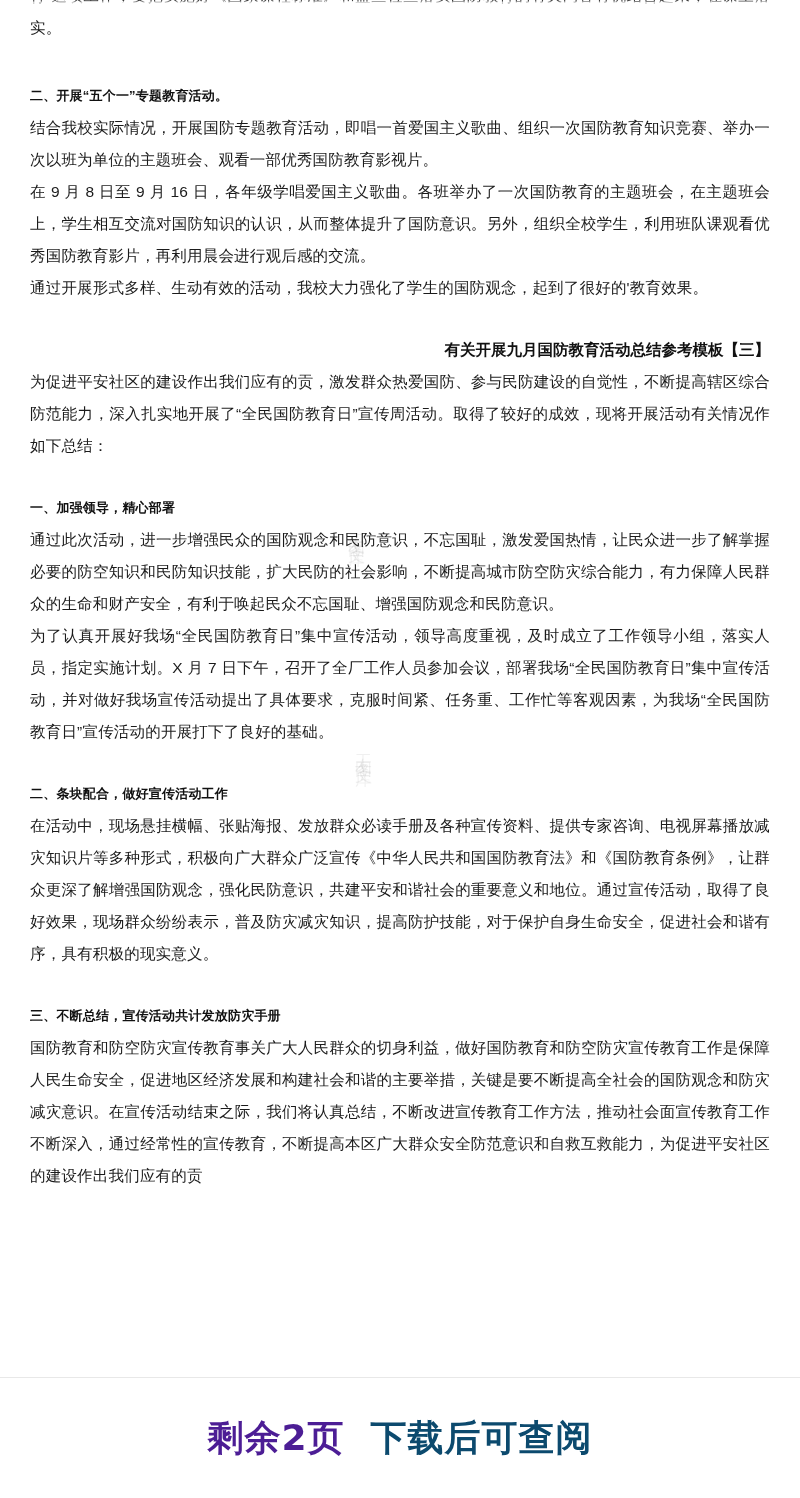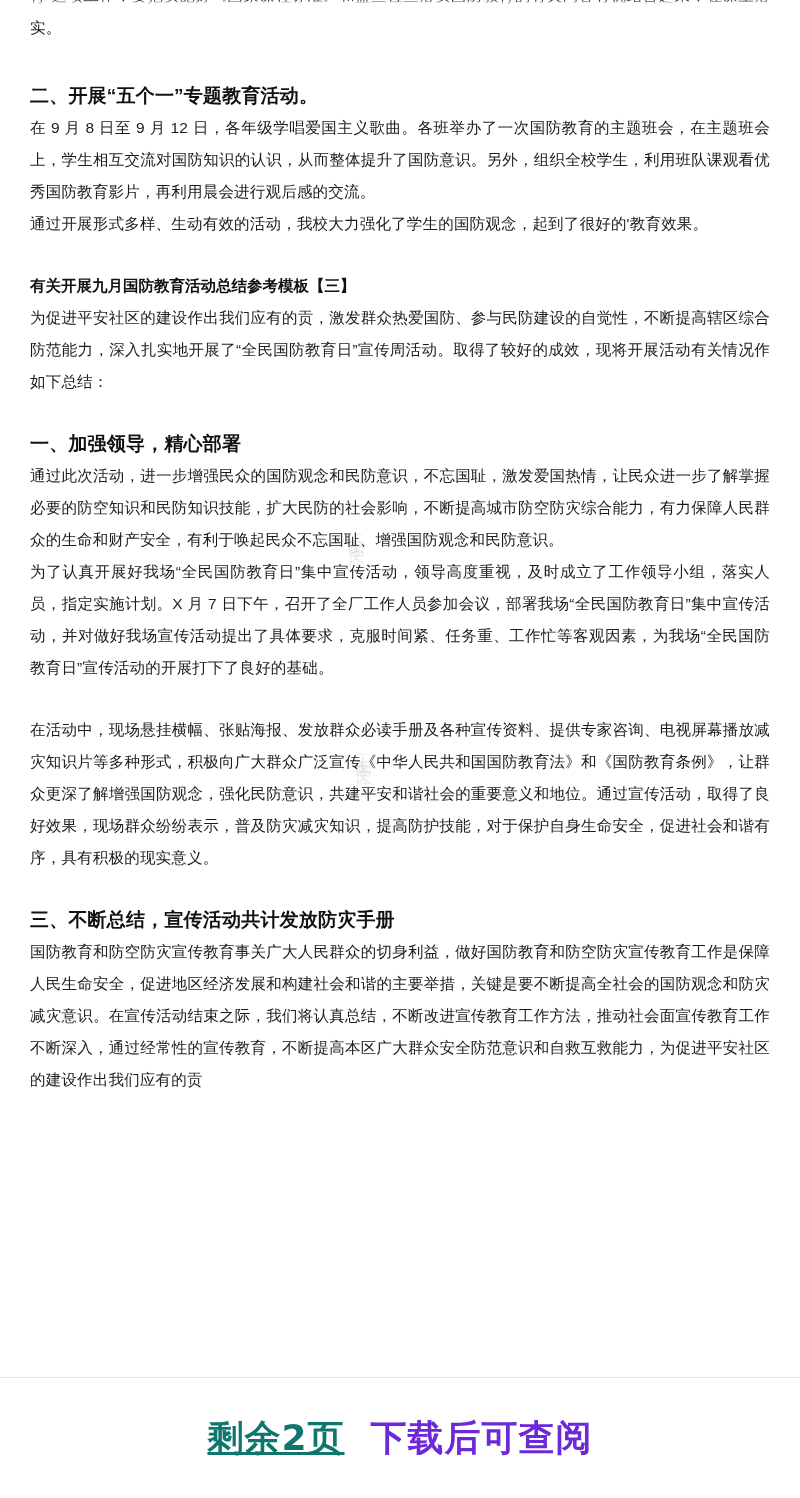--- a/index.html
+++ b/index.html
@@ -41,32 +41,33 @@
   }
   .clip-wrap p.para {
     position: absolute;
     top: -20px;
     left: 0;
     right: 0;
   }
   .spacer-md { height: 30px; }
   .heading {
     margin: 0;
-    font-size: 19px;
+    font-size: 13px;
     line-height: 32px;
     font-weight: 700;
     color: #111;
     letter-spacing: 0.2px;
   }
   .heading-plain {
     margin: 0;
     font-size: 15.5px;
     line-height: 32px;
     font-weight: 700;
     color: #111;
+    text-align: right;
   }
   .watermark {
     position: absolute;
     color: rgba(0,0,0,0.06);
     font-size: 17px;
     letter-spacing: 4px;
     writing-mode: vertical-rl;
     text-orientation: upright;
     pointer-events: none;
     user-select: none;
@@ -87,22 +88,22 @@
     justify-content: center;
     gap: 26px;
   }
   .footer-text {
     font-size: 36px;
     font-weight: 700;
     color: #3b3b3b;
     letter-spacing: 1px;
     font-family: "DejaVu Sans", sans-serif;
   }
-  .footer-text.remain { color: #0f766e; text-decoration: underline; }
-  .footer-text.download { color: #6d28d9; }
+  .footer-text.remain { color: #4c1d95; }
+  .footer-text.download { color: #0c4a6e; }
   .top-fade {
     position: absolute;
     top: 0; left: 0; right: 0;
     height: 3px;
     background: linear-gradient(to bottom, rgba(255,255,255,0.0), rgba(255,255,255,0.9));
     pointer-events: none;
   }
 </style>
 </head>
 <body>
@@ -112,36 +113,38 @@
   <div class="clip-wrap">
     <p class="para">育“这项工作，要把实施好《国家课程标准》和盘查检查落实国防教育的有关内容有机结合起来，在课上落实。</p>
   </div>
   <div class="top-fade"></div>
 
   <div class="doc-body">
 
     <div class="spacer-md"></div>
 
     <h2 class="heading">二、开展“五个一”专题教育活动。</h2>
-    <p class="para">在 9 月 8 日至 9 月 12 日，各年级学唱爱国主义歌曲。各班举办了一次国防教育的主题班会，在主题班会上，学生相互交流对国防知识的认识，从而整体提升了国防意识。另外，组织全校学生，利用班队课观看优秀国防教育影片，再利用晨会进行观后感的交流。</p>
+    <p class="para">结合我校实际情况，开展国防专题教育活动，即唱一首爱国主义歌曲、组织一次国防教育知识竞赛、举办一次以班为单位的主题班会、观看一部优秀国防教育影视片。</p>
+    <p class="para">在 9 月 8 日至 9 月 16 日，各年级学唱爱国主义歌曲。各班举办了一次国防教育的主题班会，在主题班会上，学生相互交流对国防知识的认识，从而整体提升了国防意识。另外，组织全校学生，利用班队课观看优秀国防教育影片，再利用晨会进行观后感的交流。</p>
     <p class="para">通过开展形式多样、生动有效的活动，我校大力强化了学生的国防观念，起到了很好的'教育效果。</p>
 
     <div class="spacer-md"></div>
 
     <h2 class="heading-plain">有关开展九月国防教育活动总结参考模板【三】</h2>
     <p class="para">为促进平安社区的建设作出我们应有的贡，激发群众热爱国防、参与民防建设的自觉性，不断提高辖区综合防范能力，深入扎实地开展了“全民国防教育日”宣传周活动。取得了较好的成效，现将开展活动有关情况作如下总结：</p>
 
     <div class="spacer-md"></div>
 
     <h2 class="heading">一、加强领导，精心部署</h2>
     <p class="para">通过此次活动，进一步增强民众的国防观念和民防意识，不忘国耻，激发爱国热情，让民众进一步了解掌握必要的防空知识和民防知识技能，扩大民防的社会影响，不断提高城市防空防灾综合能力，有力保障人民群众的生命和财产安全，有利于唤起民众不忘国耻、增强国防观念和民防意识。</p>
     <p class="para">为了认真开展好我场“全民国防教育日”集中宣传活动，领导高度重视，及时成立了工作领导小组，落实人员，指定实施计划。X 月 7 日下午，召开了全厂工作人员参加会议，部署我场“全民国防教育日”集中宣传活动，并对做好我场宣传活动提出了具体要求，克服时间紧、任务重、工作忙等客观因素，为我场“全民国防教育日”宣传活动的开展打下了良好的基础。</p>
 
     <div class="spacer-md"></div>
 
+    <h2 class="heading">二、条块配合，做好宣传活动工作</h2>
     <p class="para">在活动中，现场悬挂横幅、张贴海报、发放群众必读手册及各种宣传资料、提供专家咨询、电视屏幕播放减灾知识片等多种形式，积极向广大群众广泛宣传《中华人民共和国国防教育法》和《国防教育条例》，让群众更深了解增强国防观念，强化民防意识，共建平安和谐社会的重要意义和地位。通过宣传活动，取得了良好效果，现场群众纷纷表示，普及防灾减灾知识，提高防护技能，对于保护自身生命安全，促进社会和谐有序，具有积极的现实意义。</p>
 
     <div class="spacer-md"></div>
 
     <h2 class="heading">三、不断总结，宣传活动共计发放防灾手册</h2>
     <p class="para">国防教育和防空防灾宣传教育事关广大人民群众的切身利益，做好国防教育和防空防灾宣传教育工作是保障人民生命安全，促进地区经济发展和构建社会和谐的主要举措，关键是要不断提高全社会的国防观念和防灾减灾意识。在宣传活动结束之际，我们将认真总结，不断改进宣传教育工作方法，推动社会面宣传教育工作不断深入，通过经常性的宣传教育，不断提高本区广大群众安全防范意识和自救互救能力，为促进平安社区的建设作出我们应有的贡</p>
 
   </div>
 
   <div class="watermark wm1">工友图文库</div>

